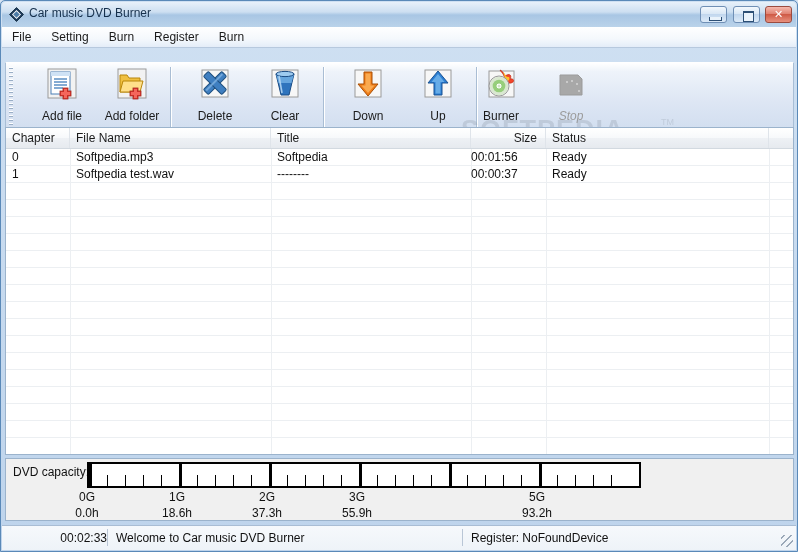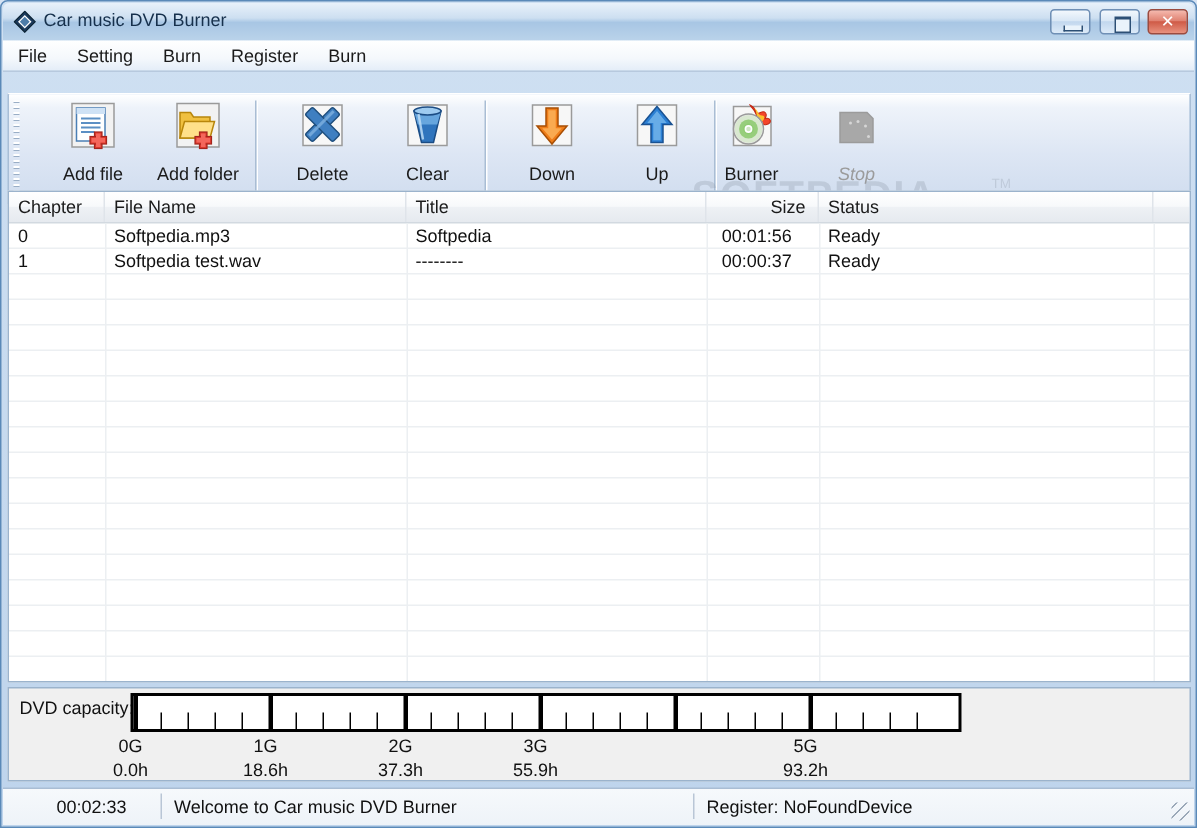--- a/index.html
+++ b/index.html
@@ -129,21 +129,21 @@
   .lv-body{position:relative;width:100%;height:306px;}
   .lv-row{
     position:relative;height:17px;line-height:17px;width:100%;
     border-bottom:1px solid #eceff2;box-sizing:border-box;
   }
   .lv-td{
     position:absolute;top:0;height:16px;line-height:16px;
     font-size:12px;color:#111111;box-sizing:border-box;
     padding-left:6px;white-space:nowrap;overflow:hidden;
   }
-  .lv-td.ralign{text-align:center;padding-right:8px;padding-left:0;}
+  .lv-td.ralign{text-align:left;padding-right:8px;padding-left:0;}
   .lv-vline{
     position:absolute;top:0;width:1px;height:306px;background:#eceff2;
   }
   
   .cap{
     position:absolute;left:4px;top:457px;width:789px;height:63px;
     box-sizing:border-box;
     border:1px solid #9bb3cc;
     background:#f0f0f0;
   }
@@ -173,21 +173,21 @@
     position:absolute;top:3px;height:18px;line-height:18px;
     font-size:12px;color:#111;box-sizing:border-box;
     padding-left:8px;white-space:nowrap;overflow:hidden;
   }
   .sb-div{position:absolute;top:3px;width:1px;height:17px;background:#b9c6d6;}
   .sb-grip{
     position:absolute;right:3px;bottom:3px;width:12px;height:12px;
     background-image:
       repeating-linear-gradient(135deg,transparent 0 2px,#9aa8b8 2px 3px,transparent 3px 5px);
   }
-  .center{text-align:center;padding-left:13px;}
+  .center{text-align:right;padding-left:13px;}
 </style>
 </head>
 <body>
 
 <div class="window">
 
   <div class="titlebar">
     <span class="title-icon">
       <svg width="15" height="15" viewBox="0 0 15 15">
         <polygon points="7.5,0.5 14.5,7.5 7.5,14.5 0.5,7.5" fill="#1b3a5c" stroke="#0d2436" stroke-width="0.8"></polygon>

